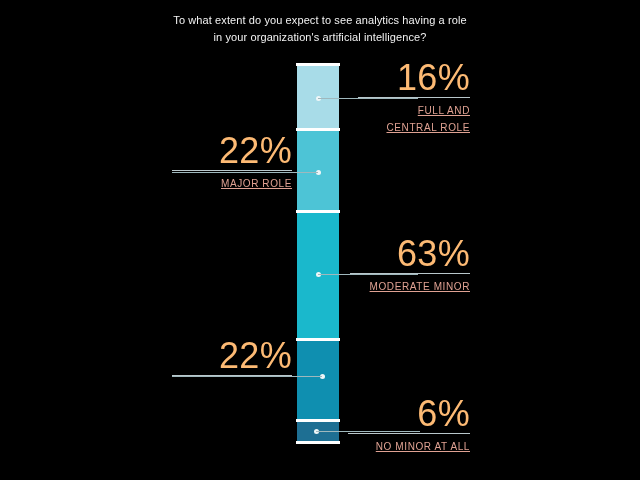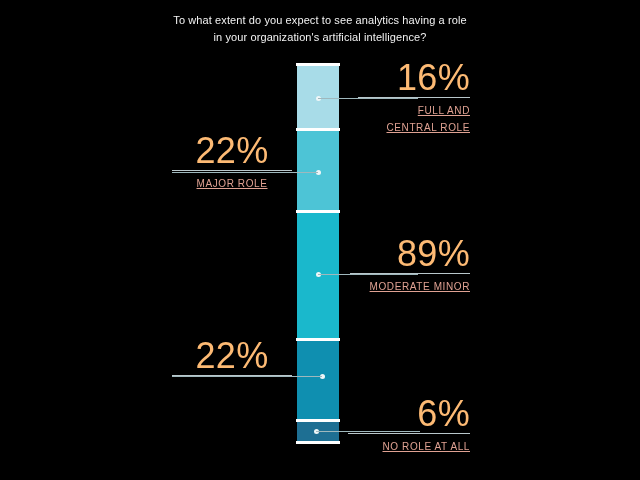--- a/index.html
+++ b/index.html
@@ -84,21 +84,21 @@
   }
   .callout .role {
     color: #e0a293;
     font-size: 10px;
     line-height: 17px;
     letter-spacing: 0.6px;
     white-space: pre-line;
     text-decoration: underline;
   }
   .callout.right { text-align: right; }
-  .callout.left  { text-align: center;  }
+  .callout.left  { text-align: right;  }
 </style>
 </head>
 <body>
 
 <div id="stage">
 
   <div id="chart-title">To what extent do you expect to see analytics having a role
 in your organization's artificial intelligence?</div>
 
   <div id="bar">
@@ -143,29 +143,29 @@
 CENTRAL ROLE</div>
   </div>
 
   <div class="callout left" style="left:172px; top:135px; width:120px;">
     <div class="pct">22%</div>
     <div class="rule"></div>
     <div class="role">MAJOR ROLE</div>
   </div>
 
   <div class="callout right" style="left:350px; top:238px; width:120px;">
-    <div class="pct">89%</div>
+    <div class="pct">63%</div>
     <div class="rule"></div>
     <div class="role">MODERATE MINOR</div>
   </div>
 
   <div class="callout left" style="left:172px; top:340px; width:120px;">
     <div class="pct">22%</div>
     <div class="rule"></div>
   </div>
 
   <div class="callout right" style="left:348px; top:398px; width:122px;">
     <div class="pct">6%</div>
     <div class="rule"></div>
-    <div class="role">NO ROLE AT ALL</div>
+    <div class="role">NO MINOR AT ALL</div>
   </div>
 
 </div>
 
 </body></html>

